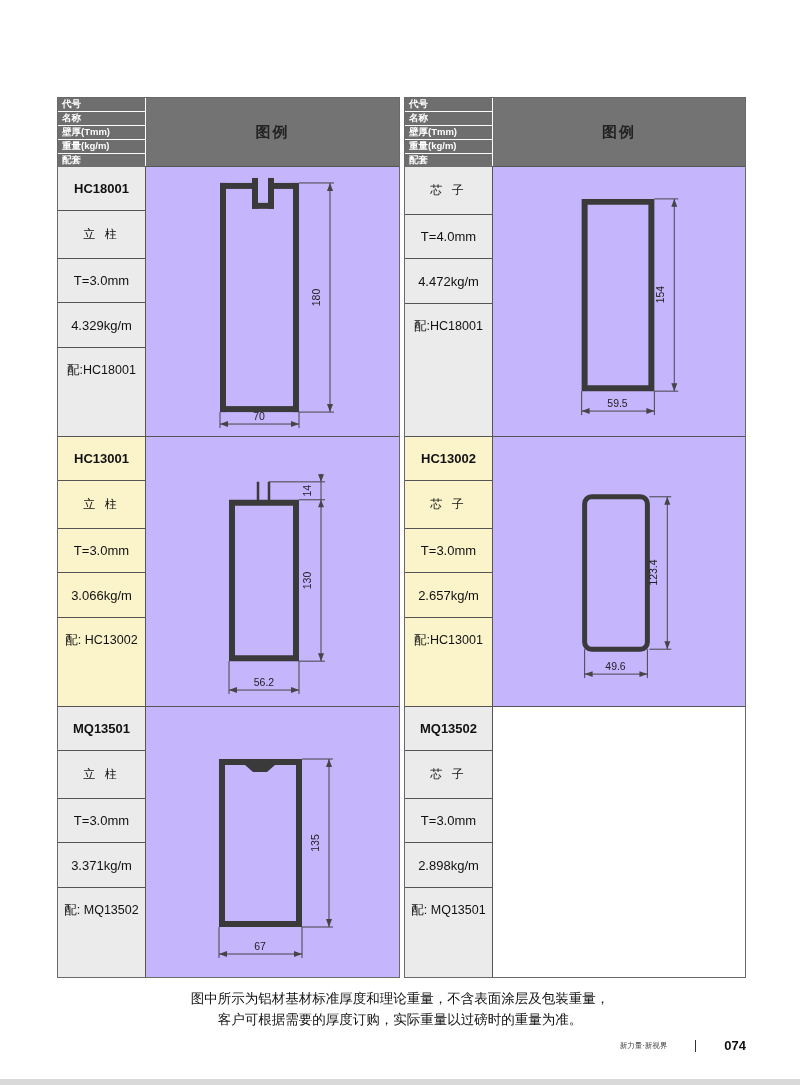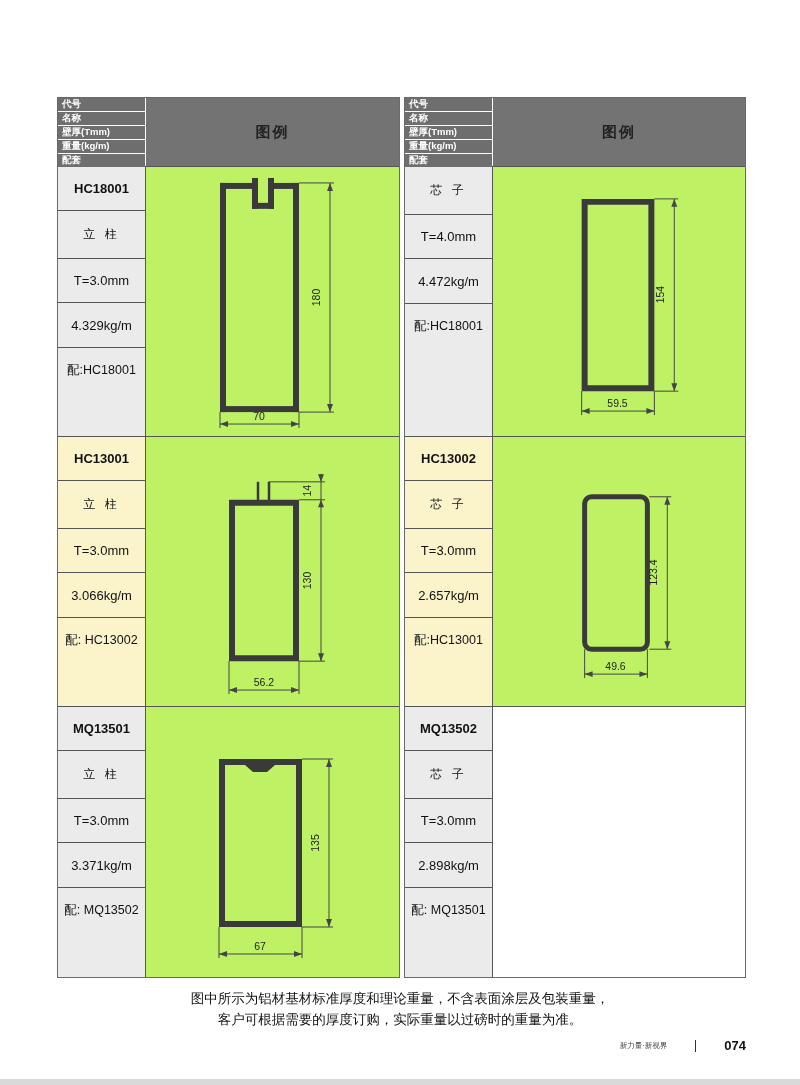--- a/index.html
+++ b/index.html
@@ -24,21 +24,21 @@
   .sec-labels{width:88px;display:flex;flex-direction:column;border-right:1px solid #555;box-sizing:border-box;}
   .cell{display:flex;align-items:center;justify-content:center;border-bottom:1px solid #555;
         box-sizing:border-box;font-size:13px;color:#111;}
   .sec-gray .cell{background:#EBEBEB;}
   .sec-yellow .cell{background:#FBF4CA;}
   .cell.c1{height:44px;font-weight:bold;font-size:13px;}
   .cell.c2{height:48px;font-size:12px;letter-spacing:3px;}
   .cell.c3{height:44px;}
   .cell.c4{height:45px;}
   .cell.match{flex:1;border-bottom:none;align-items:flex-start;padding-top:14px;font-size:12.5px;}
-  .sec-drawing{flex:1;position:relative;background:#bef264;}
+  .sec-drawing{flex:1;position:relative;background:#c4b5fd;}
   .sec-drawing svg{display:block;width:100%;height:100%;}
 
   
   .pfill{fill:#3a3a3a;}
   .pstroke{fill:none;stroke:#3a3a3a;stroke-width:5;}
   .tab{fill:none;stroke:#3a3a3a;stroke-width:2.5;}
   .dim{fill:none;stroke:#454545;stroke-width:1;}
   .arr{fill:#454545;stroke:none;}
   .dimtxt{font-family:"Liberation Sans",sans-serif;font-size:10.5px;fill:#222;}
 

